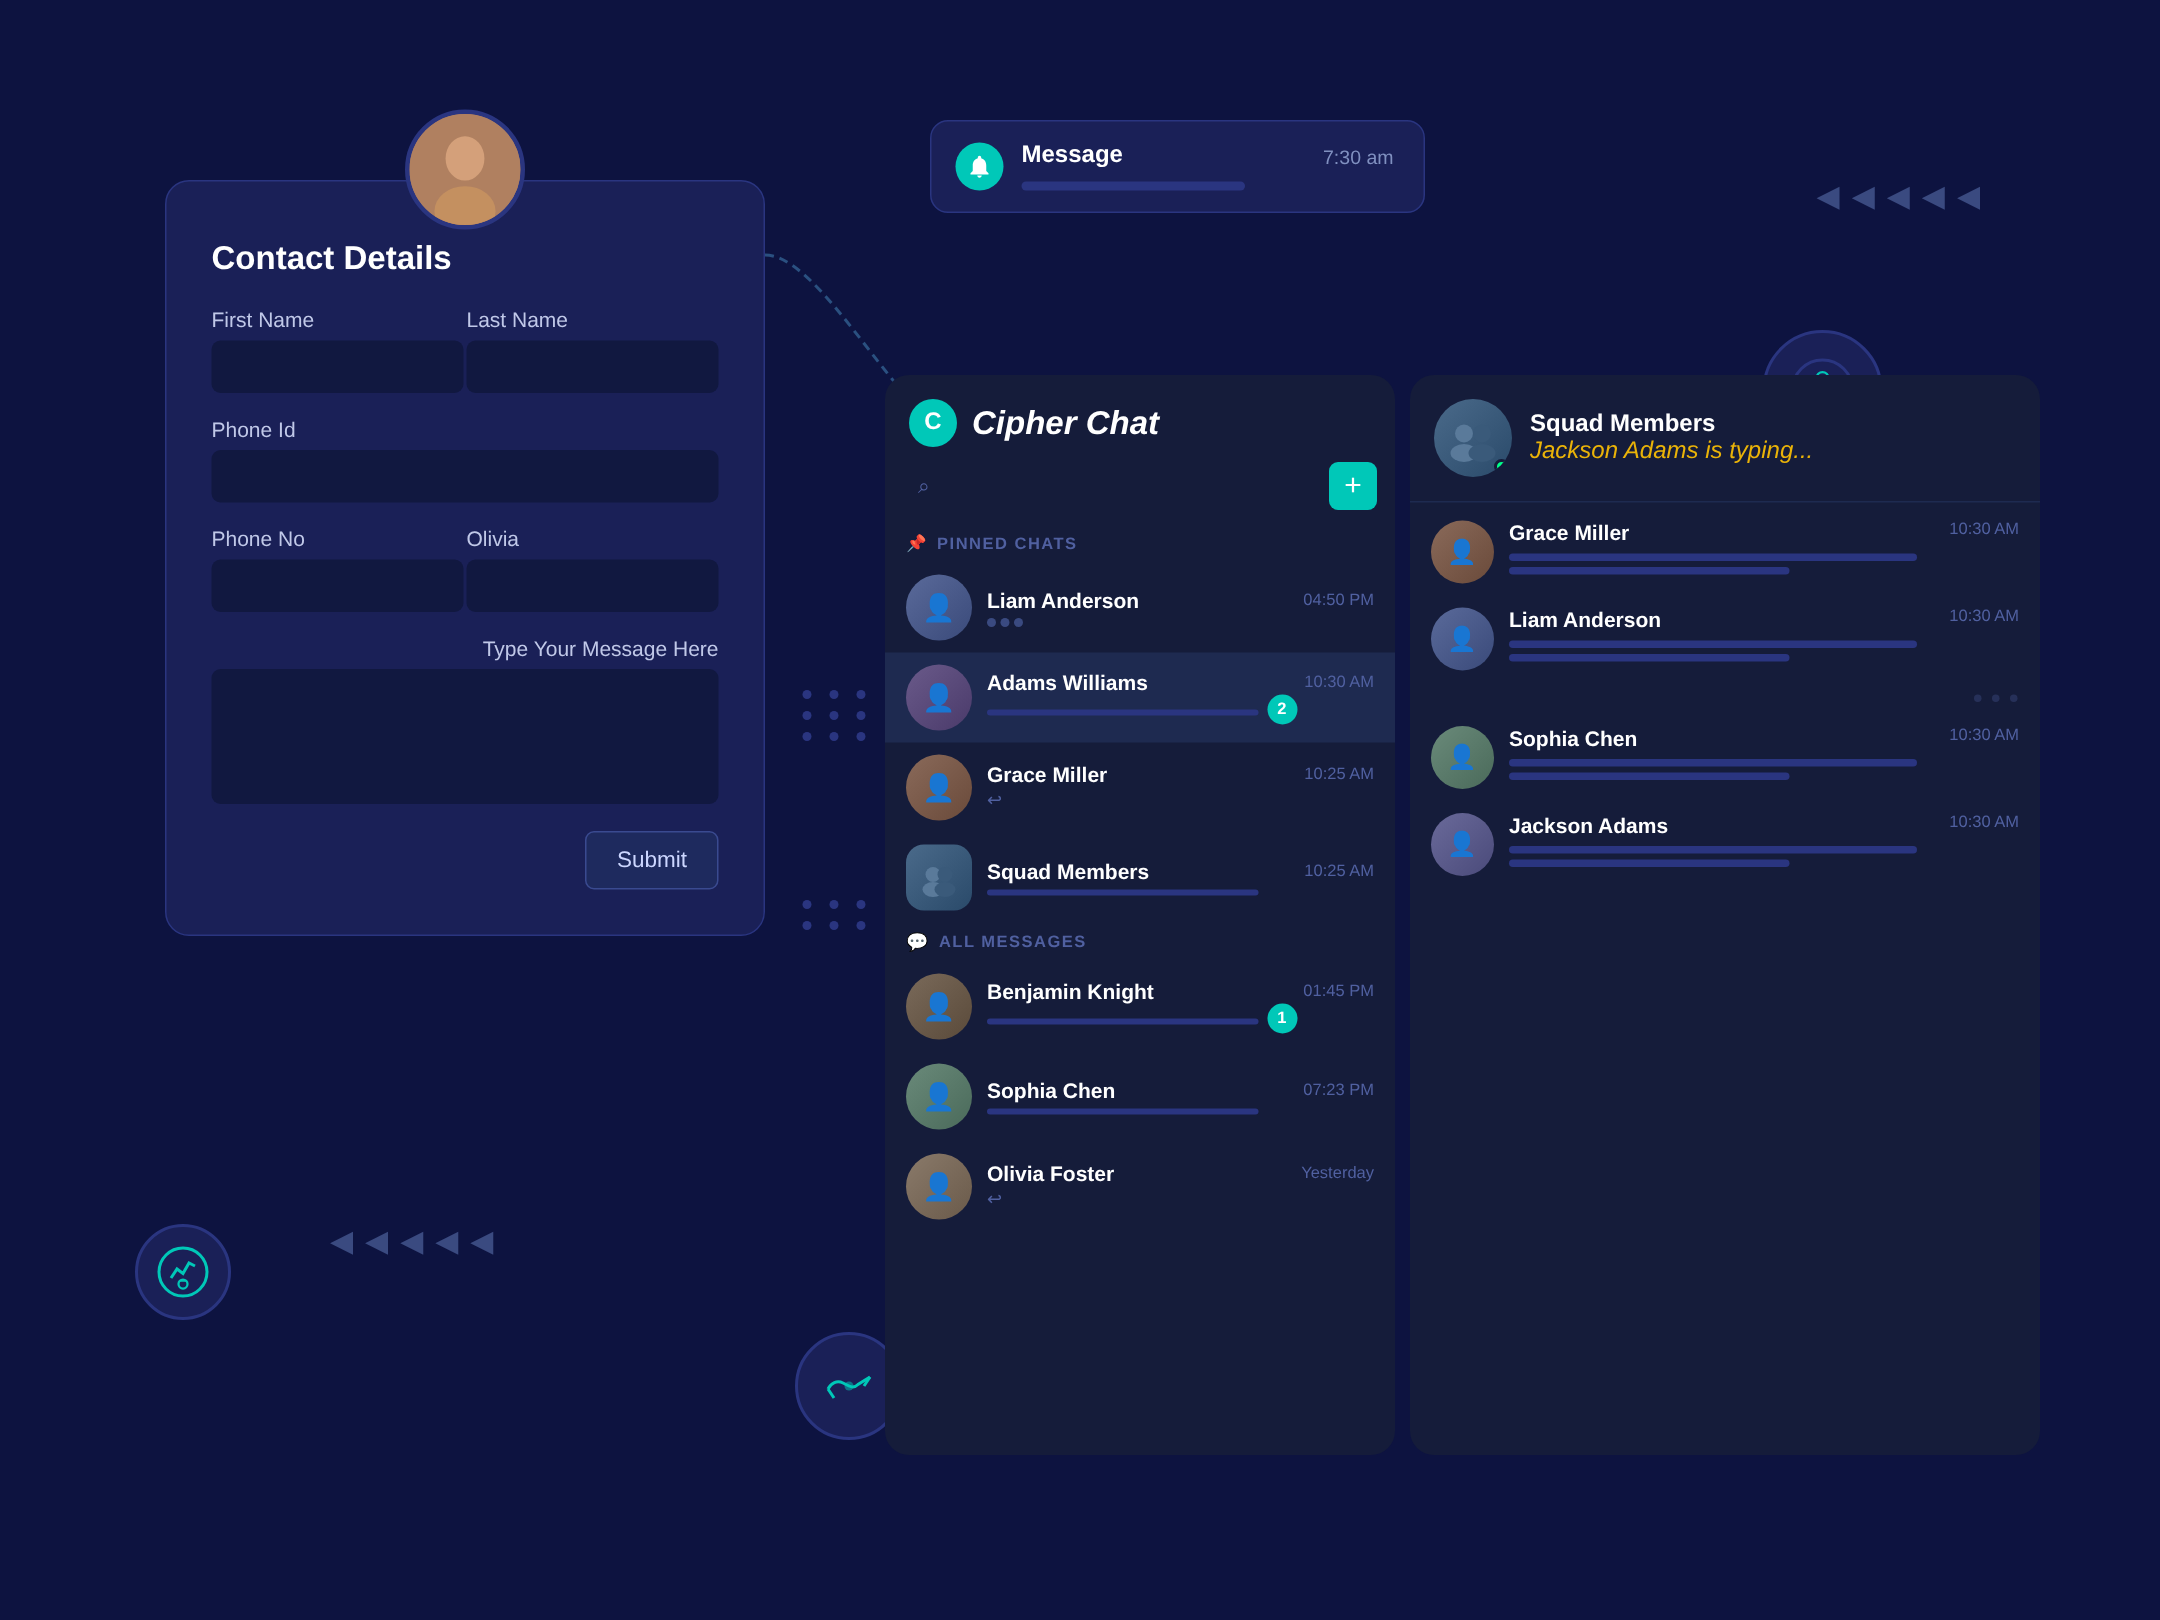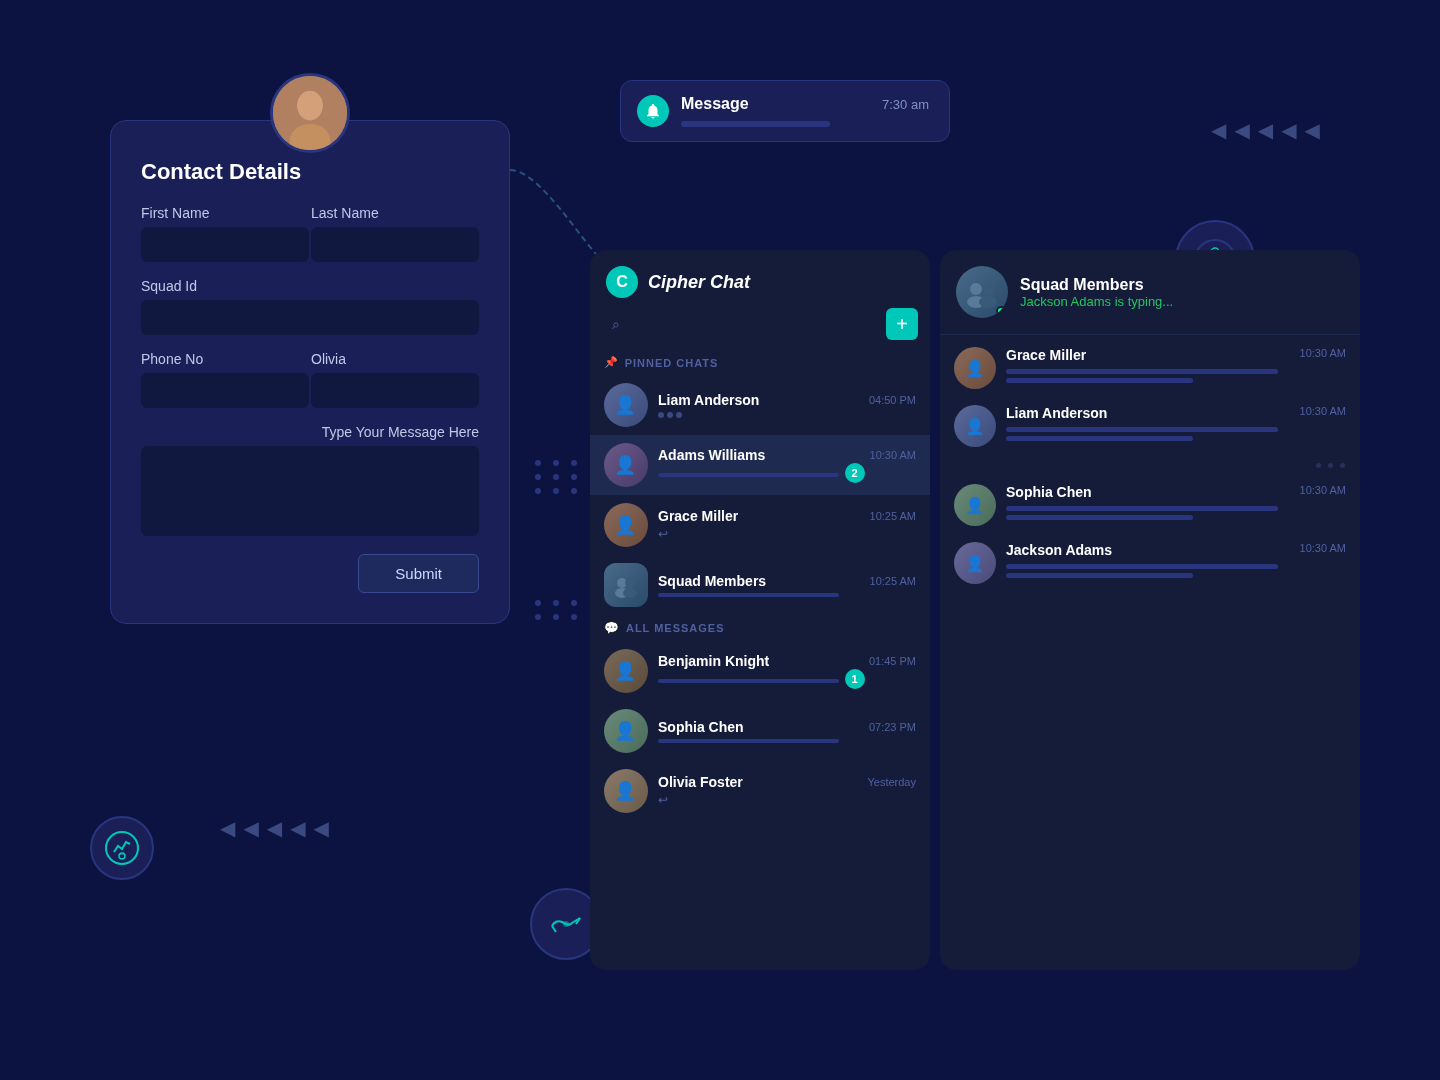--- a/index.html
+++ b/index.html
@@ -76,21 +76,21 @@
       resize: none;
     }
     .submit-btn {
       display: block;
       margin-left: auto;
       margin-top: 18px;
       background: #1e2a5e;
       color: #ccd6ff;
       border: 1px solid #3a4a90;
       border-radius: 6px;
-      padding: 10px 36px;
+      padding: 10px 20px;
       font-size: 15px;
       cursor: pointer;
     }
 
     
     .message-notif {
       position: absolute;
       top: 80px;
       left: 620px;
       width: 330px;
@@ -167,21 +167,21 @@
       align-items: center;
       gap: 10px;
     }
     .chat-logo-icon {
       width: 32px; height: 32px;
       background: #00c8b8;
       border-radius: 50%;
       display: flex; align-items: center; justify-content: center;
     }
     .chat-logo-icon span { color: #fff; font-size: 16px; font-weight: 900; }
-    .chat-logo-text { color: #fff; font-size: 18px; font-weight: 600; font-style: italic; }
+    .chat-logo-text { color: #fff; font-size: 22px; font-weight: 600; font-style: italic; }
     .chat-search-row {
       padding: 0 12px 10px;
       display: flex;
       gap: 8px;
       align-items: center;
     }
     .chat-search {
       flex: 1;
       background: #1e2a50;
       border: none;
@@ -319,21 +319,21 @@
     .rp-avatar .online-dot {
       position: absolute;
       bottom: 2px; right: 2px;
       width: 10px; height: 10px;
       background: #00ff88;
       border-radius: 50%;
       border: 2px solid #151c3a;
     }
     .rp-info { flex: 1; }
     .rp-name { color: #fff; font-size: 16px; font-weight: 700; }
-    .rp-status { color: #22c55e; font-size: 13px; }
+    .rp-status { color: #eab308; font-size: 16px; font-style: italic; }
     .rp-messages { flex: 1; overflow-y: auto; padding: 12px 14px; display: flex; flex-direction: column; gap: 16px; }
     .rp-contact-item {
       display: flex;
       align-items: flex-start;
       gap: 10px;
     }
     .rp-contact-avatar {
       width: 42px; height: 42px;
       border-radius: 50%;
       background: #3a4a7a;
@@ -503,21 +503,21 @@
       <input type="text" style="">
     </div>
     <div class="form-group">
       <label>Last Name</label>
       <input type="text" style="">
     </div>
   </div>
 
   <div class="form-row">
     <div class="form-group" style="flex:1;width:100%;">
-      <label>Squad Id</label>
+      <label>Phone Id</label>
       <input type="text" style="width: 100%;">
     </div>
   </div>
 
   <div class="form-row">
     <div class="form-group">
       <label>Phone No</label>
       <input type="text" style="">
     </div>
     <div class="form-group">

